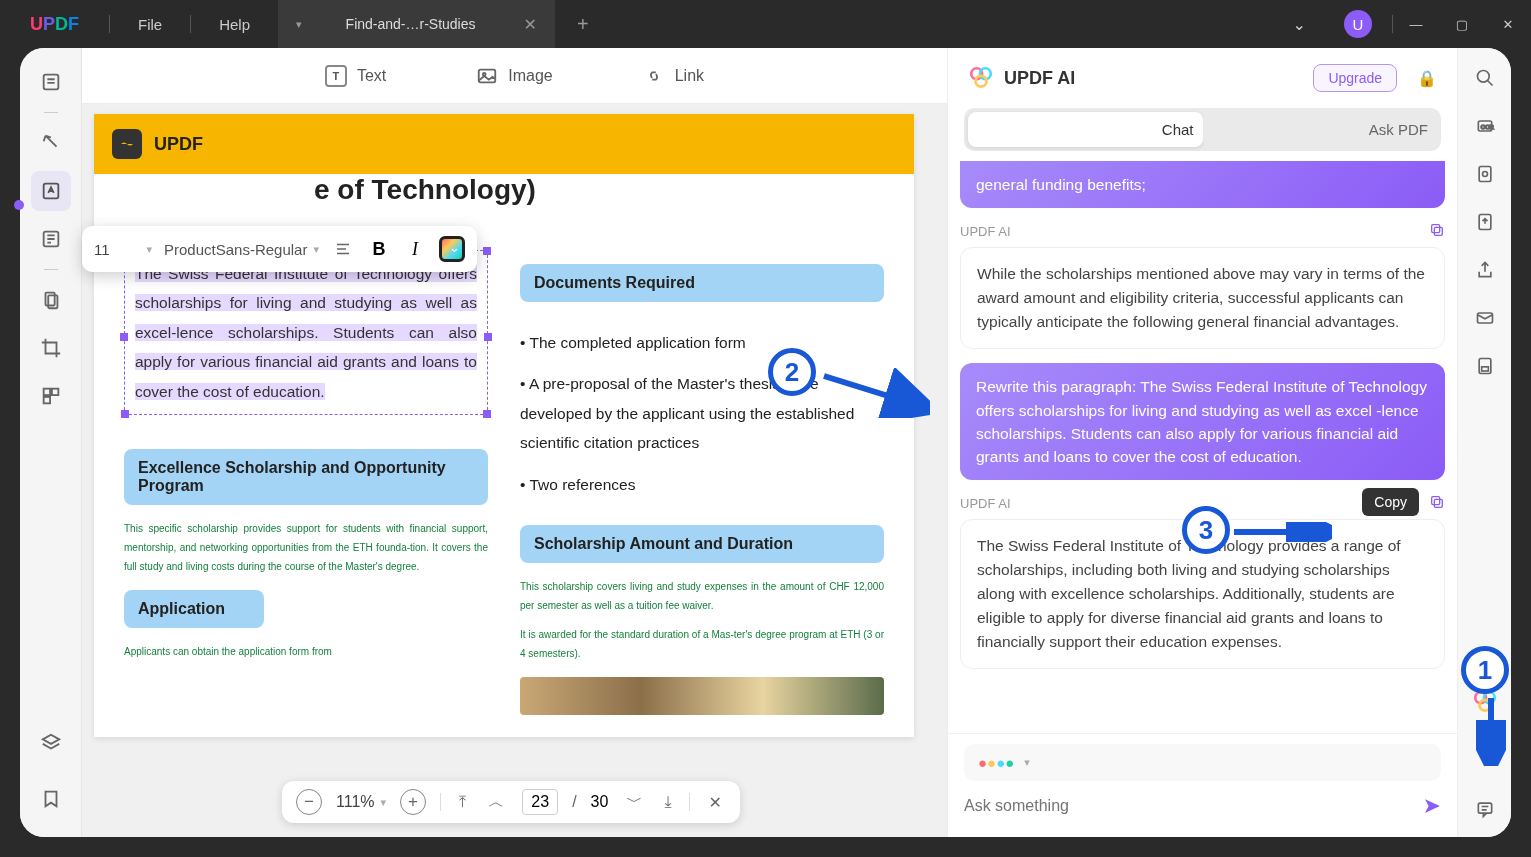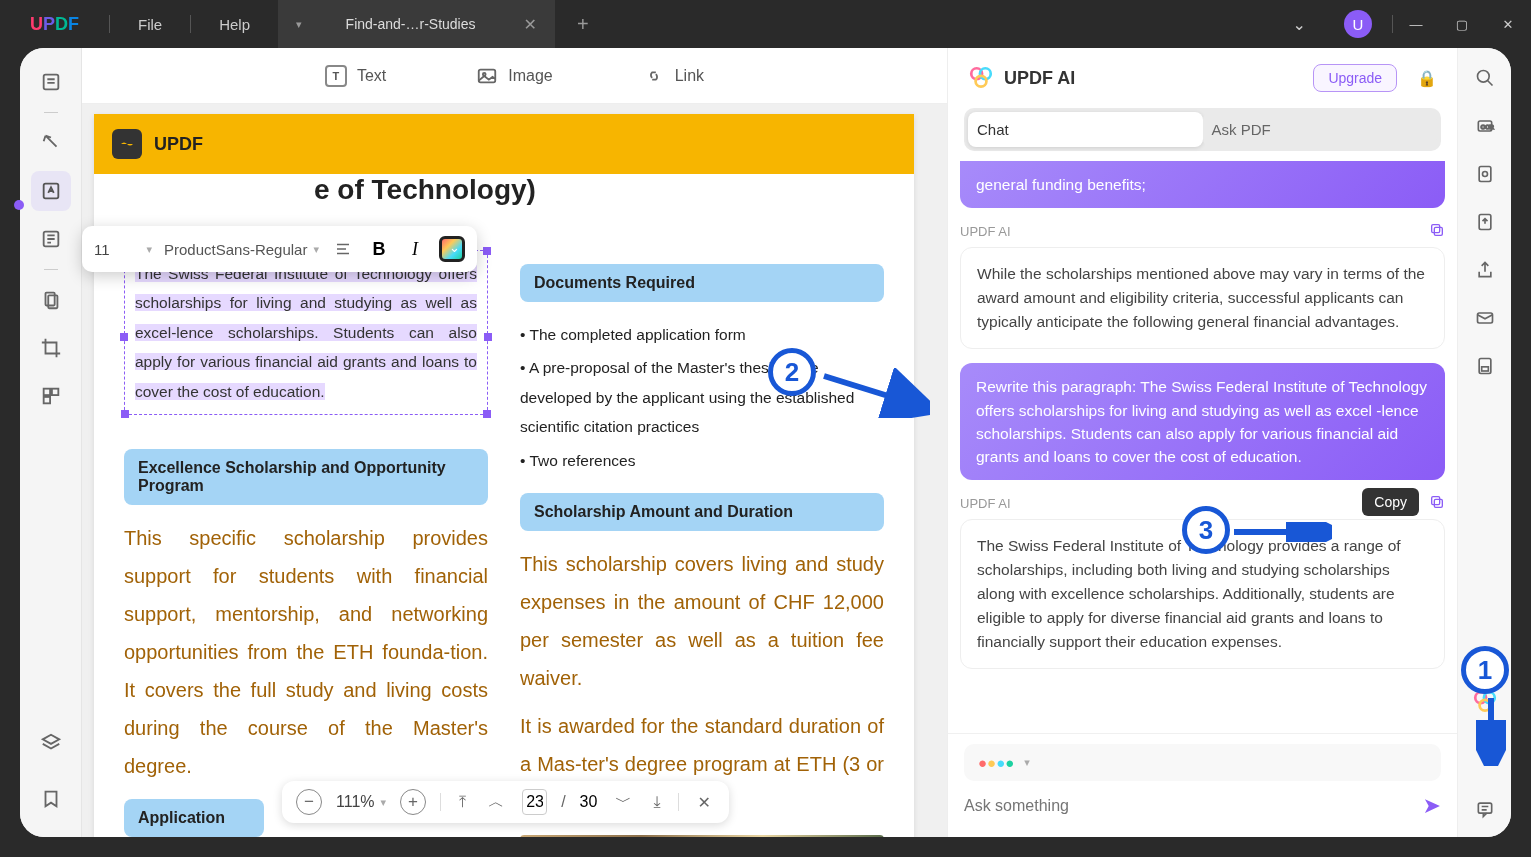--- a/index.html
+++ b/index.html
@@ -46,48 +46,48 @@
 .col { flex: 1; }
 .page-title { font-size: 28px; font-weight: 700; margin-bottom: 22px; color: #222; padding-left: 220px; }
 
 
 .sel-box { border: 1.5px dashed #8b5cf6; padding: 8px 10px; margin-bottom: 20px; position: relative; }
 .sel-text { font-size: 15.5px; line-height: 1.9; color: #333; text-align: justify; }
 .sel-text .hl { background: #e6d9ff; }
 .handle { width: 8px; height: 8px; background: #8b5cf6; position: absolute; }
 
 .section-h { background: #a4d4f5; padding: 10px 14px; border-radius: 8px; font-size: 16px; font-weight: 600; color: #222; margin: 14px 0; display: inline-block; width: 100%; }
-.body-txt { font-size: 20px; line-height: 1.9; color: #a16207; text-align: justify; }
-.bullet { font-size: 15.5px; line-height: 1.9; color: #222; margin: 4px 0; }
+.body-txt { font-size: 10px; line-height: 1.9; color: #15803d; text-align: justify; }
+.bullet { font-size: 15.5px; line-height: 1.9; color: #222; margin: 12px 0; }
 
 
 .edit-fly { position: absolute; top: 178px; left: 0; background: #fff; border-radius: 10px; box-shadow: 0 4px 16px rgba(0,0,0,.2); display: flex; align-items: center; padding: 10px 12px; gap: 12px; z-index: 50; }
 .fs-box { width: 58px; display: flex; align-items: center; justify-content: space-between; font-size: 15px; color: #444; }
 .ff-box { display: flex; align-items: center; gap: 6px; font-size: 15px; color: #555; }
 .align-ic, .bold-ic, .italic-ic { width: 24px; height: 24px; display: flex; align-items: center; justify-content: center; cursor: pointer; }
 .bold-ic { font-weight: 700; font-size: 18px; }
 .italic-ic { font-style: italic; font-size: 18px; font-family: serif; }
 .color-sw { width: 26px; height: 26px; border-radius: 6px; background: #222; border: 2px solid rgba(255,255,255,.3); position: relative; cursor: pointer; }
 .color-sw::after { content: "⌄"; position: absolute; top: 1px; left: 7px; color: #fff; font-size: 13px; }
 
 
 .bot-nav { position: absolute; bottom: 14px; left: 200px; background: #fff; border-radius: 12px; box-shadow: 0 2px 10px rgba(0,0,0,.15); display: flex; align-items: center; padding: 8px 14px; gap: 14px; z-index: 50; }
 .zoom-btn { width: 26px; height: 26px; border: 1.5px solid #888; border-radius: 50%; display: flex; align-items: center; justify-content: center; font-size: 17px; cursor: pointer; color: #666; }
 .zoom-lvl { display: flex; align-items: center; gap: 6px; font-size: 16px; color: #444; }
-.pg-in { width: 25px; border: 1px solid #ccc; border-radius: 4px; text-align: center; font-size: 16px; padding: 3px; }
+.pg-in { width: 36px; border: 1px solid #ccc; border-radius: 4px; text-align: center; font-size: 16px; padding: 3px; }
 .nav-ic { color: #666; cursor: pointer; font-size: 16px; padding: 0 4px; }
 
 
 .ai-panel { width: 510px; background: #fff; border-left: 1px solid #eee; display: flex; flex-direction: column; padding: 0; }
 .ai-head { display: flex; align-items: center; padding: 16px 20px; gap: 10px; }
 .ai-logo { width: 26px; height: 26px; }
 .ai-title { font-size: 18px; font-weight: 600; color: #333; flex: 1; }
 .upgrade-btn { border: 1px solid #b794f6; color: #8b5cf6; background: #f9f5ff; padding: 5px 14px; border-radius: 8px; font-size: 14px; cursor: pointer; margin-left: 44px; }
 .lock-ic { color: #aaa; margin-left: 10px; font-size: 16px; }
-.ai-tab { flex: 1; text-align: left; padding: 9px; border-radius: 8px; font-size: 15px; cursor: pointer; }
+.ai-tab { flex: 1; text-align: right; padding: 9px; border-radius: 8px; font-size: 15px; cursor: pointer; }
 .ai-tab.active { background: #fff; box-shadow: 0 1px 4px rgba(0,0,0,.12); color: #333; }
 .ai-tab.inactive { background: #eaeaea; color: #666; }
 .ai-tabs-wrap { background: #eaeaea; border-radius: 10px; padding: 4px; margin: 0 16px; display: flex; }
 
 .ai-scroll { flex: 1; overflow-y: auto; padding: 10px 12px; }
 .msg-user { background: linear-gradient(135deg, #a78bfa, #8b5cf6); color: #fff; padding: 12px 16px; border-radius: 12px; font-size: 15.5px; line-height: 1.5; margin-bottom: 14px; }
 .msg-label { font-size: 13px; color: #999; margin: 8px 0 6px; display: flex; align-items: center; justify-content: space-between; }
 .msg-ai { background: #fff; border: 1px solid #eee; border-radius: 12px; padding: 14px 16px; font-size: 15.5px; line-height: 1.55; color: #444; margin-bottom: 14px; }
 .copy-ic { color: #8b5cf6; cursor: pointer; }
 .copytip { position: absolute; background: #333; color: #fff; padding: 6px 12px; border-radius: 6px; font-size: 14px; }

